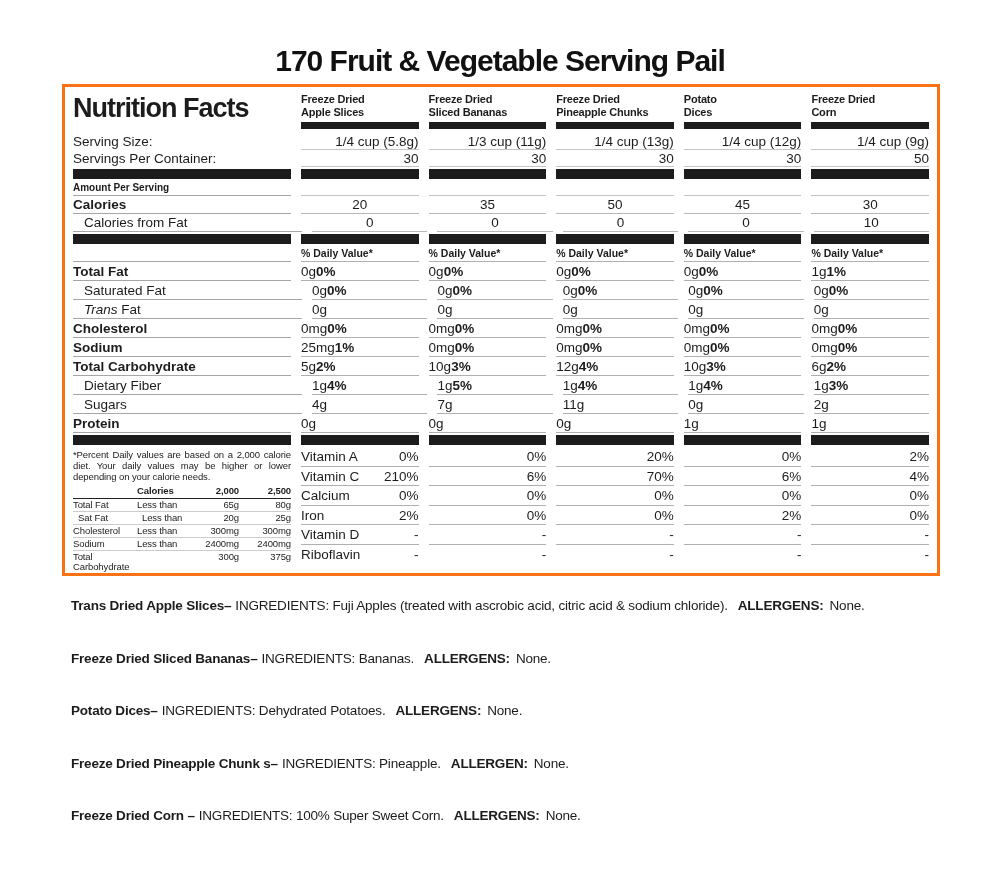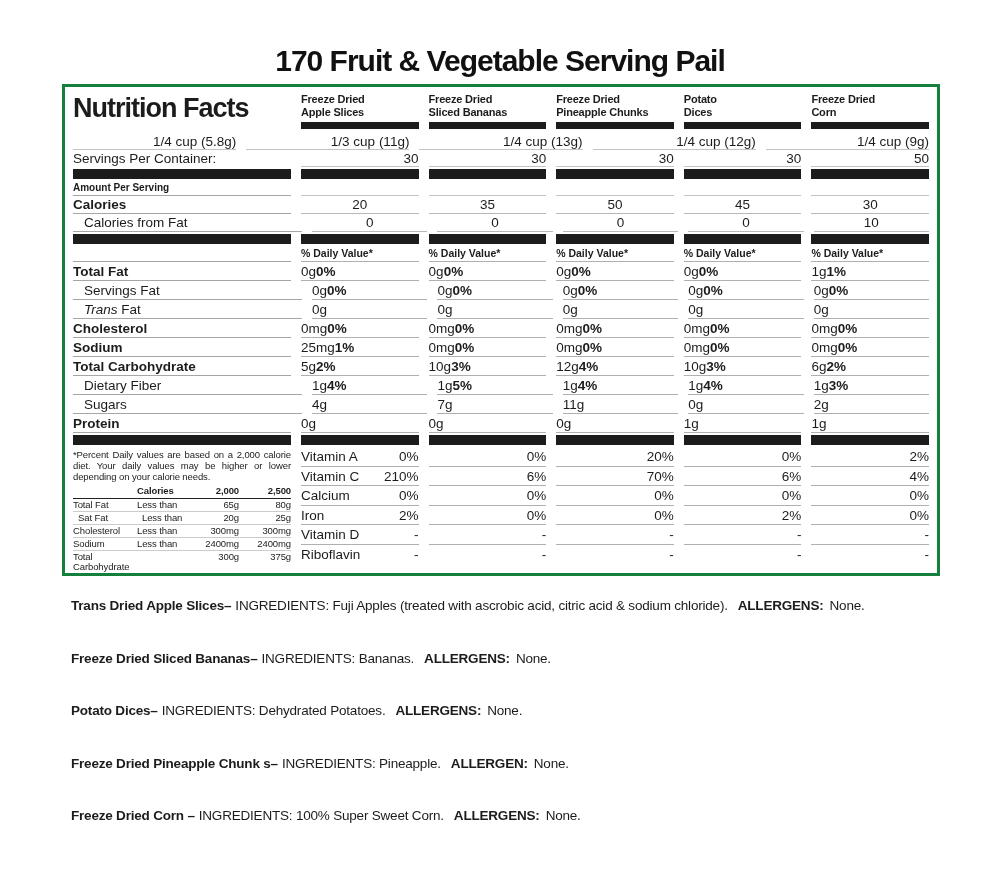--- a/index.html
+++ b/index.html
@@ -7,21 +7,21 @@
     width:1000px;height:876px;position:relative;overflow:hidden;
     font-family:"Liberation Sans","DejaVu Sans",sans-serif;
     color:#1c1c1c;-webkit-font-smoothing:antialiased;
   }
   .page-title{
     position:absolute;top:44px;left:0;width:1000px;text-align:center;
     font-size:30px;font-weight:bold;letter-spacing:-1px;color:#111;
   }
   .label-box{
     position:absolute;left:62px;top:84px;width:878px;height:492px;
-    border:3px solid #15803d;box-sizing:border-box;padding:6px 8px 4px 8px;overflow:hidden;
+    border:3px solid #f97316;box-sizing:border-box;padding:6px 8px 4px 8px;overflow:hidden;
   }
   .row{display:flex;gap:10px;}
   .c0{flex:0 0 218px;min-width:0;}
   .pc{flex:1 1 0;min-width:0;}
   
   .hdr-row{margin-bottom:4px;}
   .nf-heading{font-size:27px;font-weight:bold;letter-spacing:-1px;line-height:30px;padding-top:3px;white-space:nowrap;}
   .pname{font-size:11px;font-weight:bold;line-height:13px;height:27px;letter-spacing:-0.2px;}
   .bar{height:7px;background:#1c1c1c;margin-top:2px;}
   
@@ -115,20 +115,21 @@
       <div class="pc">
         <div class="pname">
           <div>Freeze Dried</div>
           <div>Corn</div>
         </div>
         <div class="bar"></div>
       </div>
     </div>
   <div id="label-body">
       <div class="row srow">
+        <div class="c0">Serving Size:</div>
         <div class="pc">1/4 cup (5.8g)</div>
         <div class="pc">1/3 cup (11g)</div>
         <div class="pc">1/4 cup (13g)</div>
         <div class="pc">1/4 cup (12g)</div>
         <div class="pc">1/4 cup (9g)</div>
       </div>
       <div class="row srow">
         <div class="c0">Servings Per Container:</div>
         <div class="pc">30</div>
         <div class="pc">30</div>
@@ -201,21 +202,21 @@
         <div class="pc">
           <span class="amt">0g</span>
           <span class="pct">0%</span>
         </div>
         <div class="pc">
           <span class="amt">1g</span>
           <span class="pct">1%</span>
         </div>
       </div>
       <div class="row nrow">
-        <div class="c0 ind">Servings Fat</div>
+        <div class="c0 ind">Saturated Fat</div>
         <div class="pc">
           <span class="amt">0g</span>
           <span class="pct">0%</span>
         </div>
         <div class="pc">
           <span class="amt">0g</span>
           <span class="pct">0%</span>
         </div>
         <div class="pc">
           <span class="amt">0g</span>

